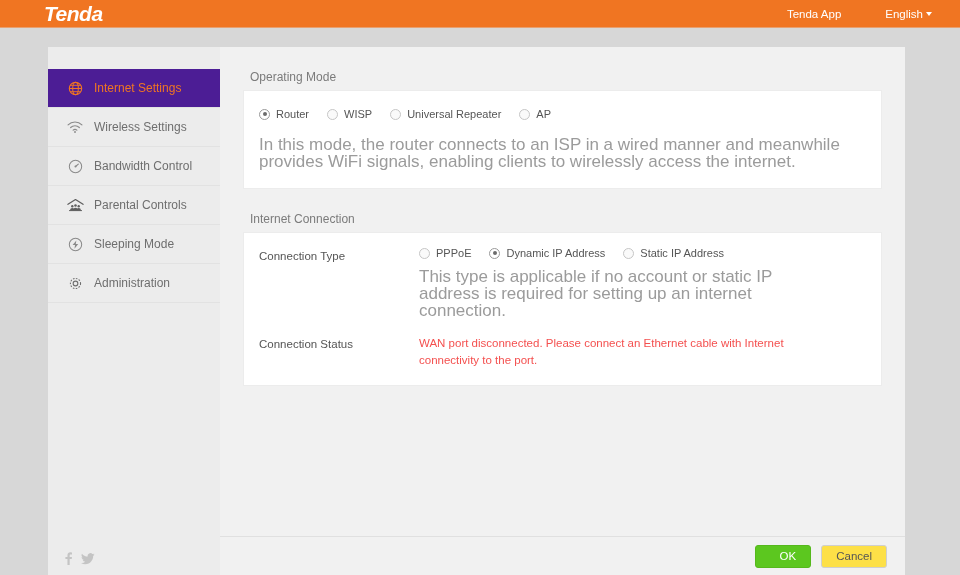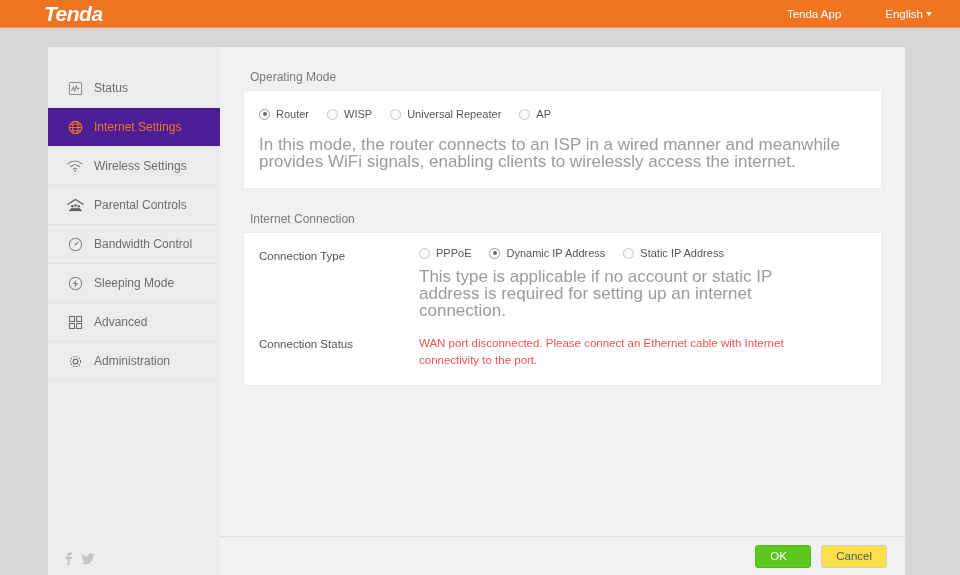--- a/index.html
+++ b/index.html
@@ -199,21 +199,21 @@
   }
   .btn {
     font-family: "Liberation Sans", sans-serif;
     font-size: 11.5px;
     height: 23px;
     min-width: 56px;
     padding: 0 14px;
     border-radius: 3px;
     cursor: pointer;
     line-height: 21px;
-    text-align: left;
+    text-align: right;
   }
   .btn-ok {
     background: #5cc71f;
     border: 1px solid #55b81c;
     color: #ffffff;
   }
   .btn-cancel {
     background: #fde047;
     border: 1px solid #cfcfcf;
     color: #555555;
@@ -228,29 +228,20 @@
     <a class="hdr-link" href="#">Tenda App</a>
     <a class="hdr-link lang" href="#"><span>English</span><span class="caret"></span></a>
   </div>
 </div>
 
 <div class="stage">
 
   <div class="sidebar">
     <div class="sidebar-top-pad"></div>
 
-    <div class="nav-item">
-      <span class="nav-icon">
-        <svg width="15" height="15" viewBox="0 0 16 16">
-            <rect x="1.5" y="1.5" width="13" height="13" rx="1.5" fill="none" stroke="#8a8a8a" stroke-width="1.1"></rect>
-            <polyline points="4,10 5.6,6.4 7.2,11 8.8,5 10.4,9 12,7.4" fill="none" stroke="#8a8a8a" stroke-width="1.1" stroke-linejoin="round" stroke-linecap="round"></polyline>
-          </svg>
-      </span>
-      <span class="nav-label">Status</span>
-    </div>
 
     <div class="nav-item active">
       <span class="nav-icon">
         <svg width="15" height="15" viewBox="0 0 16 16">
             <circle cx="8" cy="8" r="6.6" fill="none" stroke="#f07522" stroke-width="1.2"></circle>
             <ellipse cx="8" cy="8" rx="3" ry="6.6" fill="none" stroke="#f07522" stroke-width="1.1"></ellipse>
             <line x1="1.4" y1="8" x2="14.6" y2="8" stroke="#f07522" stroke-width="1.1"></line>
             <line x1="2.5" y1="4.6" x2="13.5" y2="4.6" stroke="#f07522" stroke-width="1"></line>
             <line x1="2.5" y1="11.4" x2="13.5" y2="11.4" stroke="#f07522" stroke-width="1"></line>
           </svg>
@@ -261,20 +252,31 @@
     <div class="nav-item">
       <span class="nav-icon">
         <svg width="16" height="14" viewBox="0 0 18 14">
             <path d="M1.2 4.6A11 11 0 0 1 16.8 4.6" fill="none" stroke="#8a8a8a" stroke-width="1.3" stroke-linecap="round"></path>
             <path d="M4.1 7.6A7 7 0 0 1 13.9 7.6" fill="none" stroke="#8a8a8a" stroke-width="1.3" stroke-linecap="round"></path>
             <path d="M6.9 10.5A3.2 3.2 0 0 1 11.1 10.5" fill="none" stroke="#8a8a8a" stroke-width="1.3" stroke-linecap="round"></path>
             <circle cx="9" cy="12.6" r="1.05" fill="#8a8a8a"></circle>
           </svg>
       </span>
       <span class="nav-label">Wireless Settings</span>
+    </div>
+
+    <div class="nav-item">
+      <span class="nav-icon">
+        <svg width="15" height="15" viewBox="0 0 16 16">
+            <circle cx="8" cy="8" r="6.6" fill="none" stroke="#8a8a8a" stroke-width="1.1"></circle>
+            <line x1="8" y1="8" x2="11" y2="5.4" stroke="#8a8a8a" stroke-width="1.2" stroke-linecap="round"></line>
+            <circle cx="8" cy="8" r="1.1" fill="#8a8a8a"></circle>
+          </svg>
+      </span>
+      <span class="nav-label">Bandwidth Control</span>
     </div>
 
     <div class="nav-item">
       <span class="nav-icon">
         <svg width="17" height="14" viewBox="0 0 18 14">
             <path d="M1 6.3 L9 1.2 L17 6.3" fill="none" stroke="#5f5f5f" stroke-width="1.3" stroke-linejoin="round" stroke-linecap="round"></path>
             <circle cx="5.6" cy="8.3" r="1.25" fill="#5f5f5f"></circle>
             <circle cx="12.4" cy="8.3" r="1.25" fill="#5f5f5f"></circle>
             <circle cx="9" cy="7.6" r="1.35" fill="#5f5f5f"></circle>
             <path d="M3.3 12.6c0-1.6 1-2.5 2.3-2.5s2.3.9 2.3 2.5z" fill="#5f5f5f"></path>
@@ -283,48 +285,26 @@
             <line x1="2.2" y1="12.9" x2="15.8" y2="12.9" stroke="#5f5f5f" stroke-width="1.1"></line>
           </svg>
       </span>
       <span class="nav-label">Parental Controls</span>
     </div>
 
     <div class="nav-item">
       <span class="nav-icon">
         <svg width="15" height="15" viewBox="0 0 16 16">
             <circle cx="8" cy="8" r="6.6" fill="none" stroke="#8a8a8a" stroke-width="1.1"></circle>
-            <line x1="8" y1="8" x2="11" y2="5.4" stroke="#8a8a8a" stroke-width="1.2" stroke-linecap="round"></line>
-            <circle cx="8" cy="8" r="1.1" fill="#8a8a8a"></circle>
-          </svg>
-      </span>
-      <span class="nav-label">Bandwidth Control</span>
-    </div>
-
-    <div class="nav-item">
-      <span class="nav-icon">
-        <svg width="15" height="15" viewBox="0 0 16 16">
-            <circle cx="8" cy="8" r="6.6" fill="none" stroke="#8a8a8a" stroke-width="1.1"></circle>
             <polygon points="8.9,3.6 4.9,8.6 7.5,8.6 6.9,12.6 10.9,7.5 8.3,7.5" fill="#8a8a8a"></polygon>
           </svg>
       </span>
       <span class="nav-label">Sleeping Mode</span>
     </div>
 
-    <div class="nav-item">
-      <span class="nav-icon">
-        <svg width="15" height="15" viewBox="0 0 16 16">
-            <rect x="1.6" y="1.6" width="5.3" height="5.3" fill="none" stroke="#6e6e6e" stroke-width="1.15"></rect>
-            <rect x="9.1" y="1.6" width="5.3" height="5.3" fill="none" stroke="#6e6e6e" stroke-width="1.15"></rect>
-            <rect x="1.6" y="9.1" width="5.3" height="5.3" fill="none" stroke="#6e6e6e" stroke-width="1.15"></rect>
-            <rect x="9.1" y="9.1" width="5.3" height="5.3" fill="none" stroke="#6e6e6e" stroke-width="1.15"></rect>
-          </svg>
-      </span>
-      <span class="nav-label">Advanced</span>
-    </div>
 
     <div class="nav-item">
       <span class="nav-icon">
         <svg width="15" height="15" viewBox="0 0 16 16">
             <g fill="none" stroke="#6e6e6e" stroke-width="1.15">
               <circle cx="8" cy="8" r="2.5"></circle>
               <circle cx="8" cy="8" r="5.4" stroke-dasharray="1.7 1.45"></circle>
             </g>
           </svg>
       </span>

